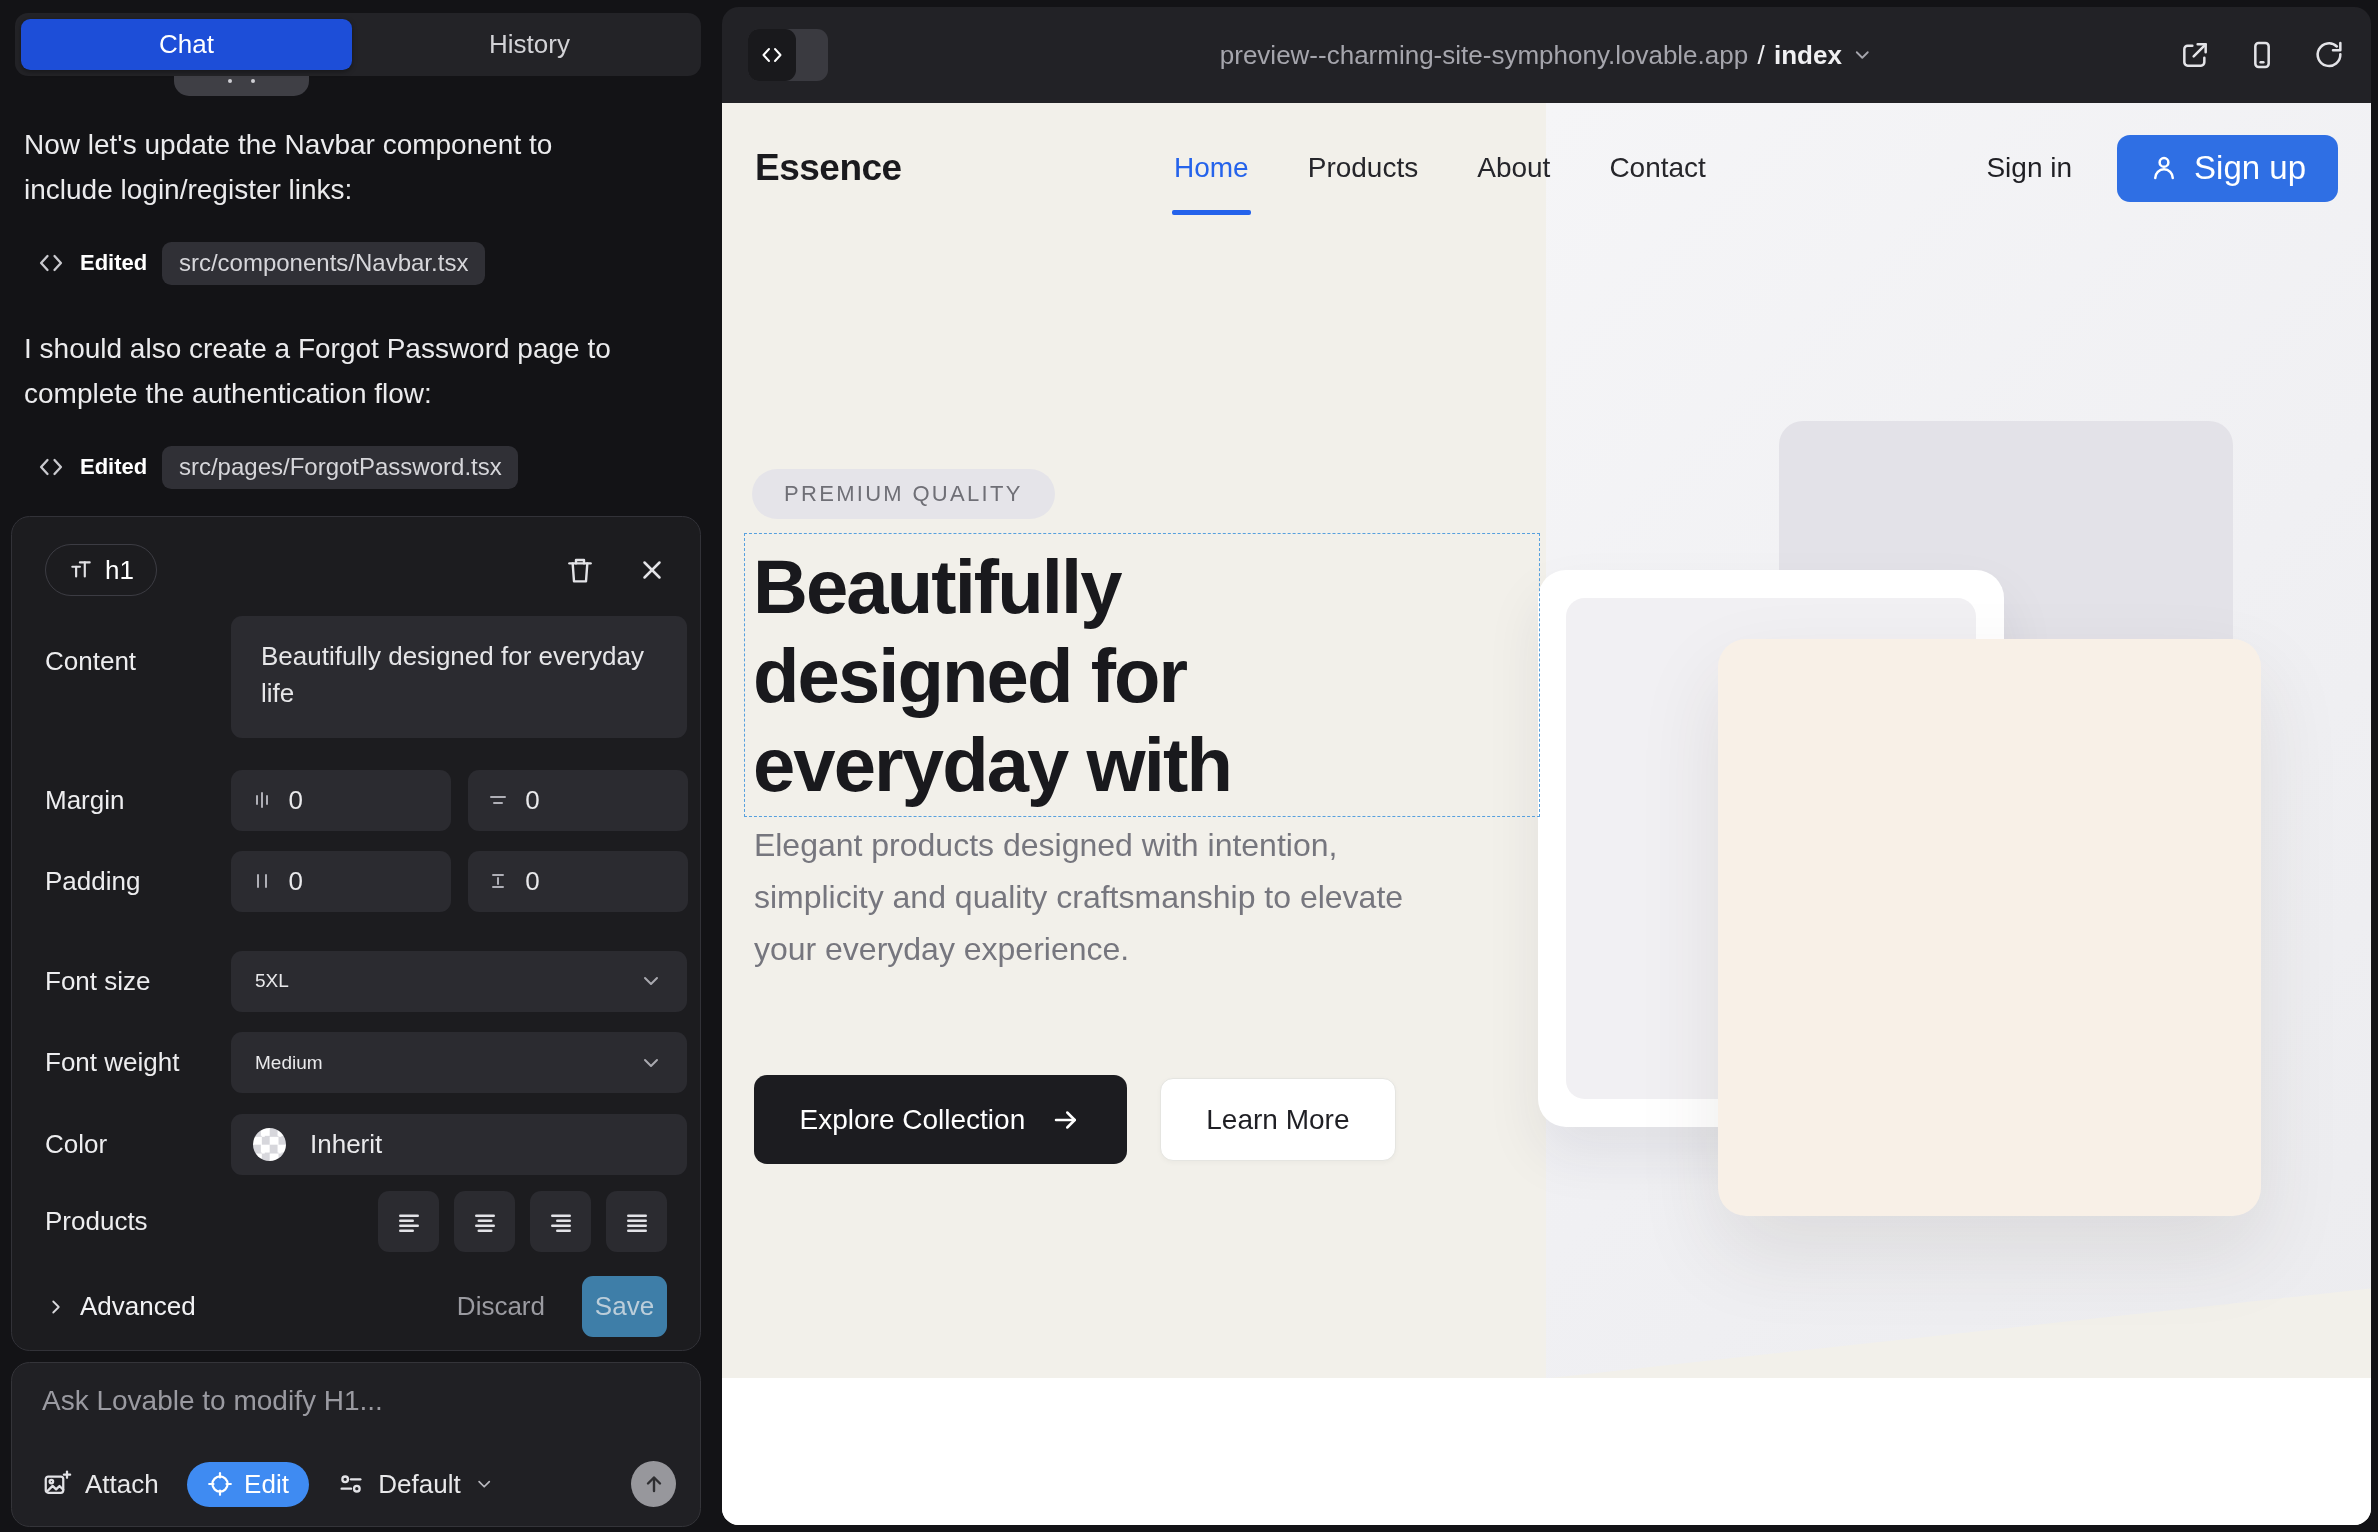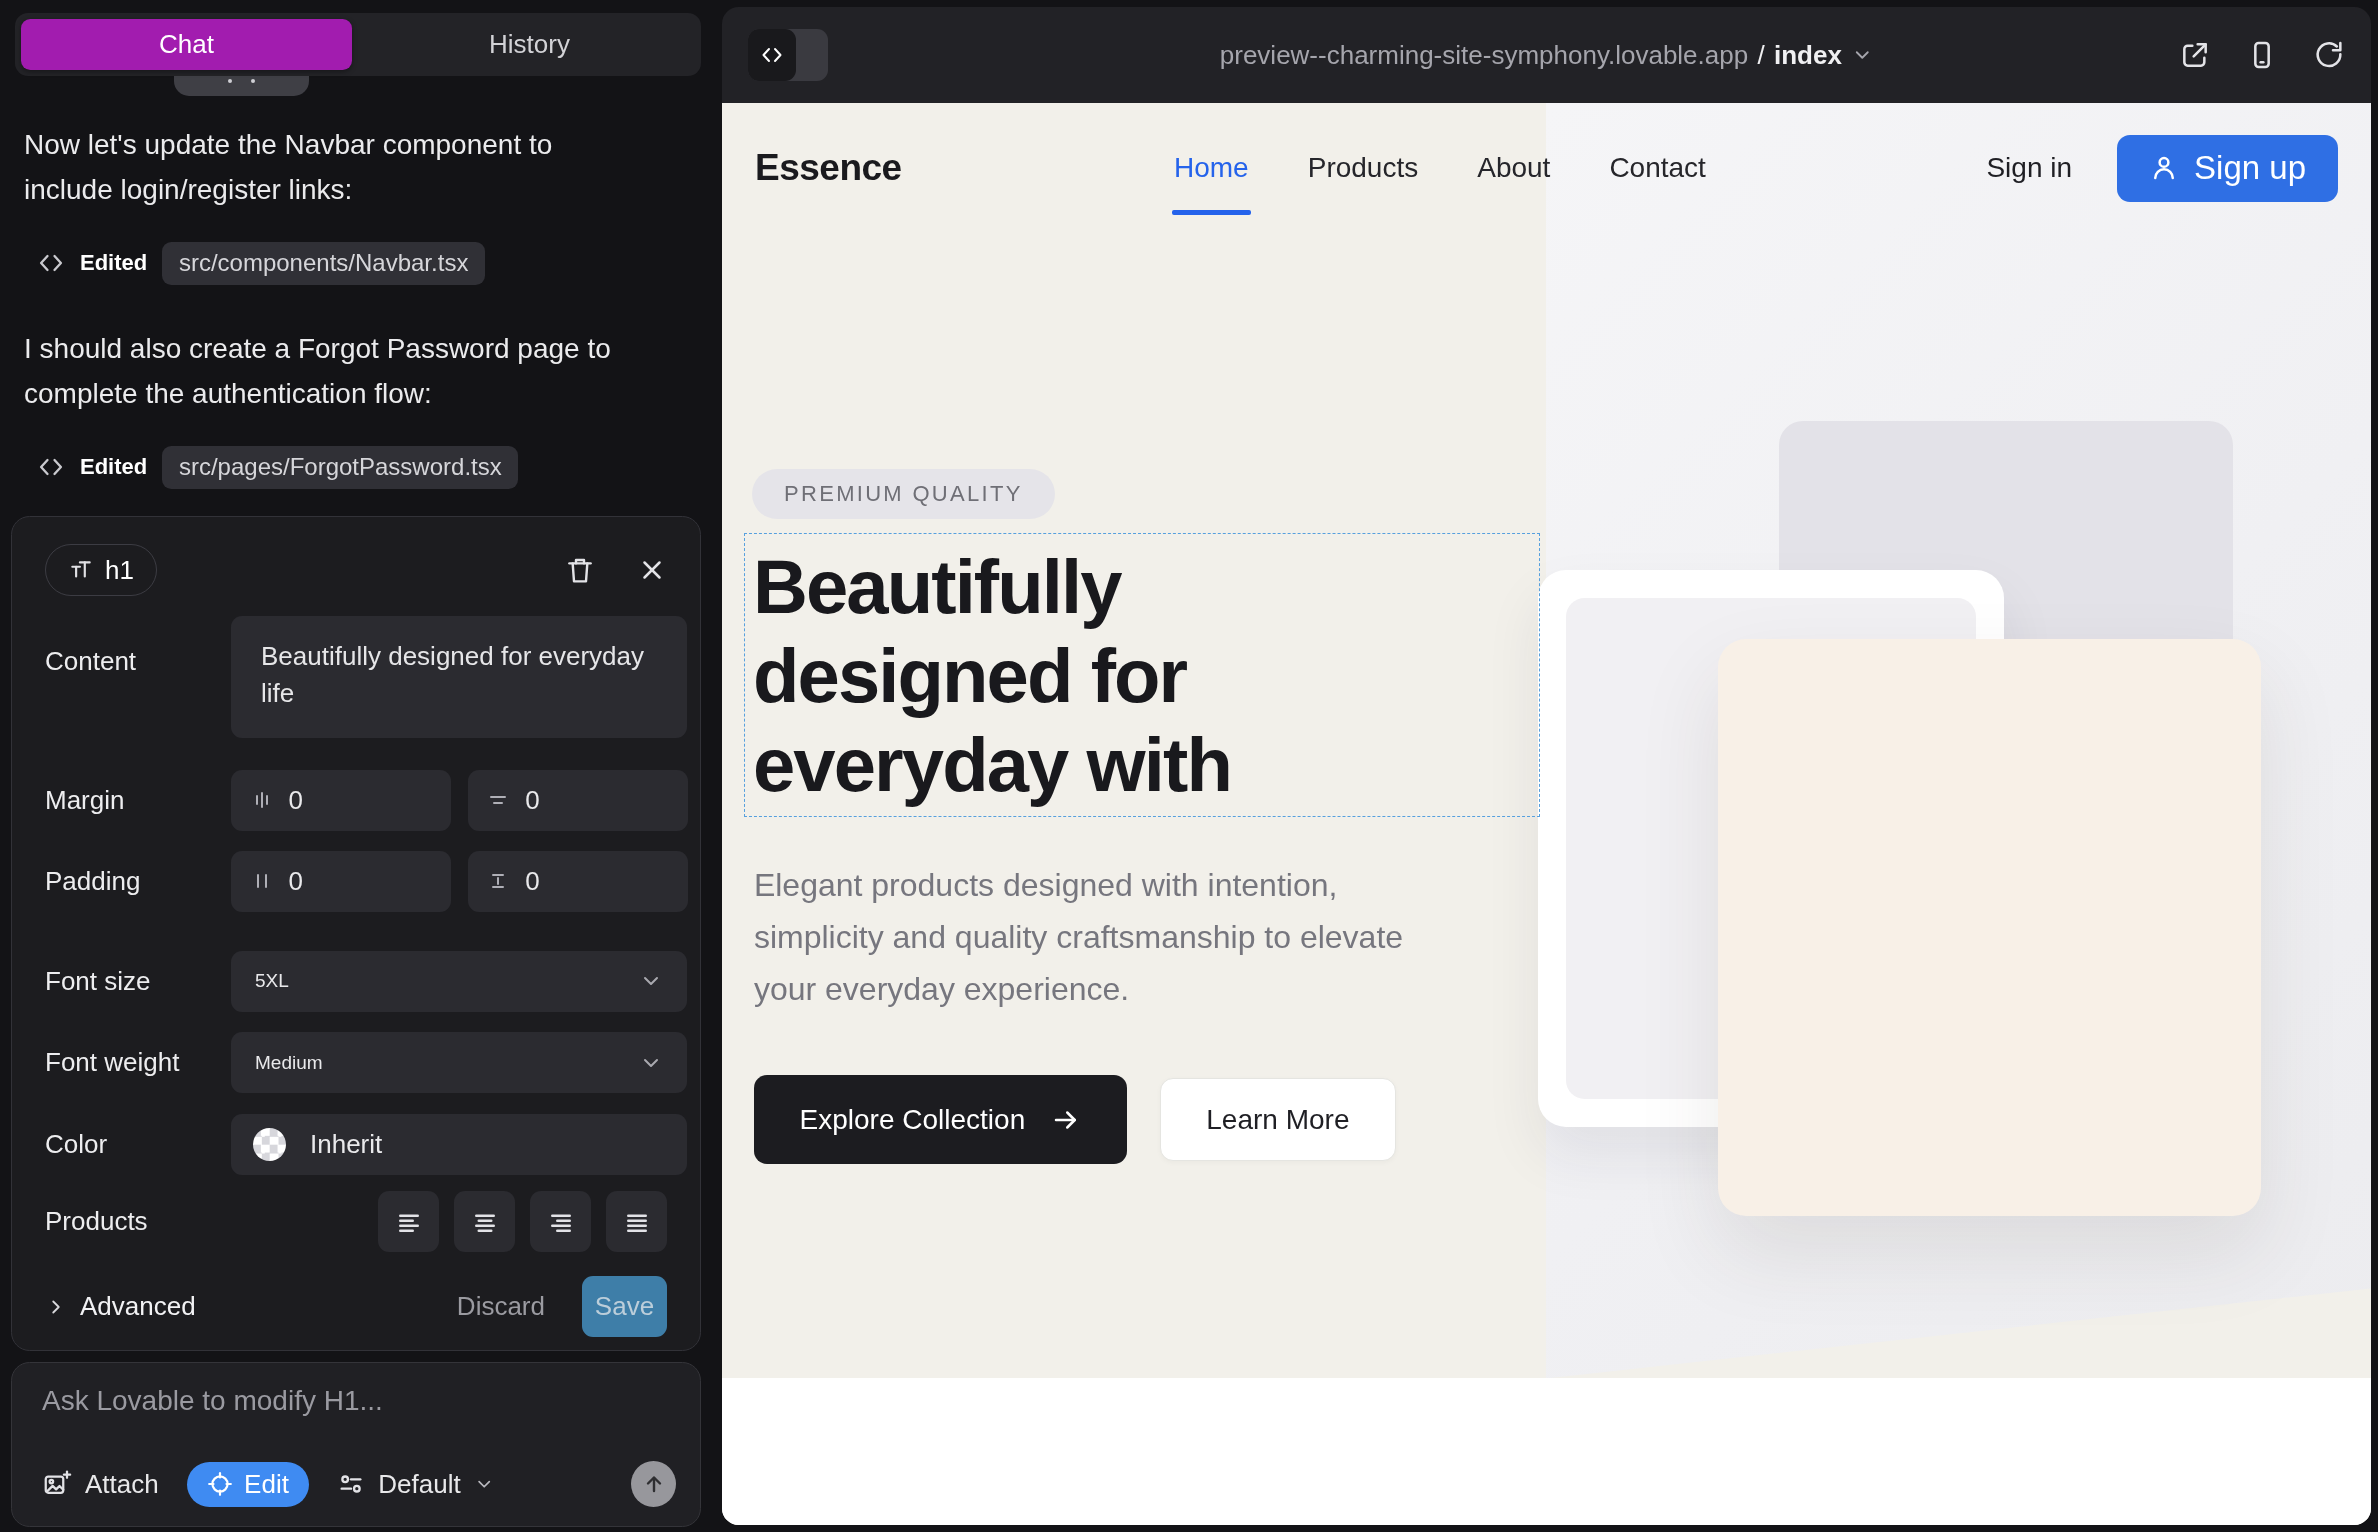--- a/index.html
+++ b/index.html
@@ -12,21 +12,21 @@
   }
   svg { display:block; }
 
   
   .sidebar { position:absolute; left:0; top:0; width:714px; height:1532px; }
 
   .tabs { position:absolute; left:15px; top:13px; width:686px; height:63px;
           background:#232327; border-radius:13px; display:flex; z-index:3; }
   .tab { flex:1; display:flex; align-items:center; justify-content:center;
          font-size:26px; color:#D2D2D6; border-radius:9.3px; margin:5.6px; cursor:pointer; }
-  .tab.active { background:#a21caf; color:#FFFFFF; font-weight:500;
+  .tab.active { background:#1d4ed8; color:#FFFFFF; font-weight:500;
                 box-shadow:0 1.9px 5.6px rgba(0,0,0,.35); }
 
   .peek-pill { position:absolute; left:174px; top:76px; width:135px; height:20.4px;
                background:#3F3F45; border-radius:0 0 15px 15px; z-index:2;
                display:flex; justify-content:center; gap:18.6px; padding-top:2.8px; }
   .peek-pill i { width:4.6px; height:4.6px; border-radius:50%; background:#CFCFD4; }
 
   .messages { position:absolute; left:24px; top:122px; width:662px; }
   .msg { font-size:28px; line-height:45px; color:#EBEBED; width:616px; }
   .edited-row { display:flex; align-items:center; gap:15px; margin:30px 0 41px 13px; }
@@ -166,21 +166,21 @@
 
   .hero-left { position:absolute; left:30px; top:0; width:835px; height:100%; z-index:5; }
   .badge { position:absolute; top:366px; left:0; display:inline-flex; align-items:center;
            height:50px; padding:0 32px; background:#E5E4E9; border-radius:927px;
            font-size:22px; letter-spacing:2.3px; color:#6F6F76; font-weight:500; }
   .h1-box { position:absolute; top:430px; left:-8.3px; width:796px;
             border:1.9px dashed #57A0DE; padding:7.4px 0 7.4px 8.3px; }
   .h1-box h1 { font-size:76px; line-height:89px; font-weight:600; color:#19191D;
                letter-spacing:-1.9px; }
   .h1-box h1 span { display:block; }
-  .hero-para { position:absolute; top:756px; left:1.9px; width:688px; font-size:32px;
+  .hero-para { position:absolute; top:716px; left:1.9px; width:688px; font-size:32px;
                line-height:52px; color:#76767E; }
   .cta-row { position:absolute; top:972px; left:1.9px; display:flex; gap:33px; }
   .cta-primary { width:373px; height:89px; background:#1C1C20; color:#FFF; border:none;
                  border-radius:13px; display:flex; align-items:center; justify-content:center;
                  gap:26px; font-size:28px; cursor:pointer; }
   .cta-secondary { width:236px; height:83px; margin-top:2.8px; background:#FFF; color:#1F1F24;
                    border:0.9px solid #E5E5E1; border-radius:13px; display:flex;
                    align-items:center; justify-content:center; font-size:28px; cursor:pointer;
                    box-shadow:0 1.9px 5.6px rgba(0,0,0,.03); }
 </style>

